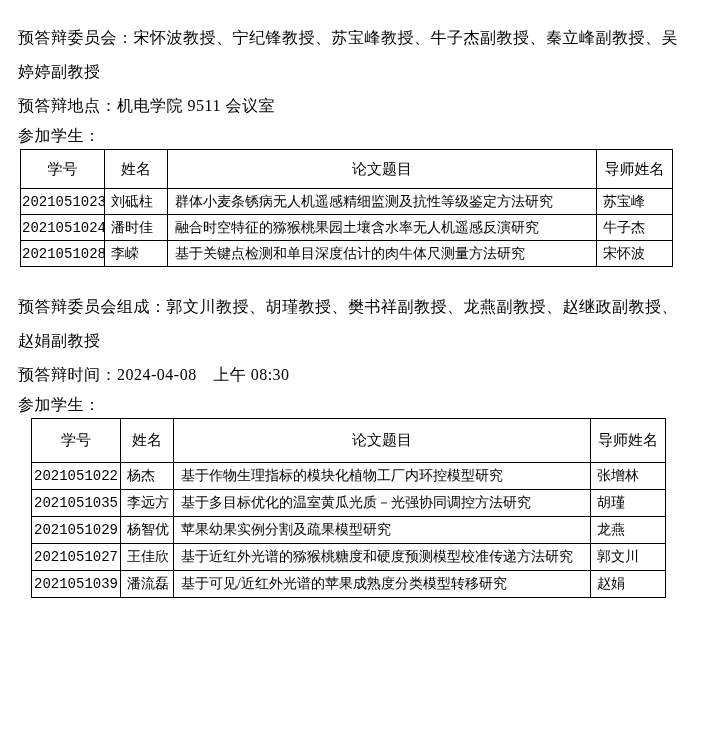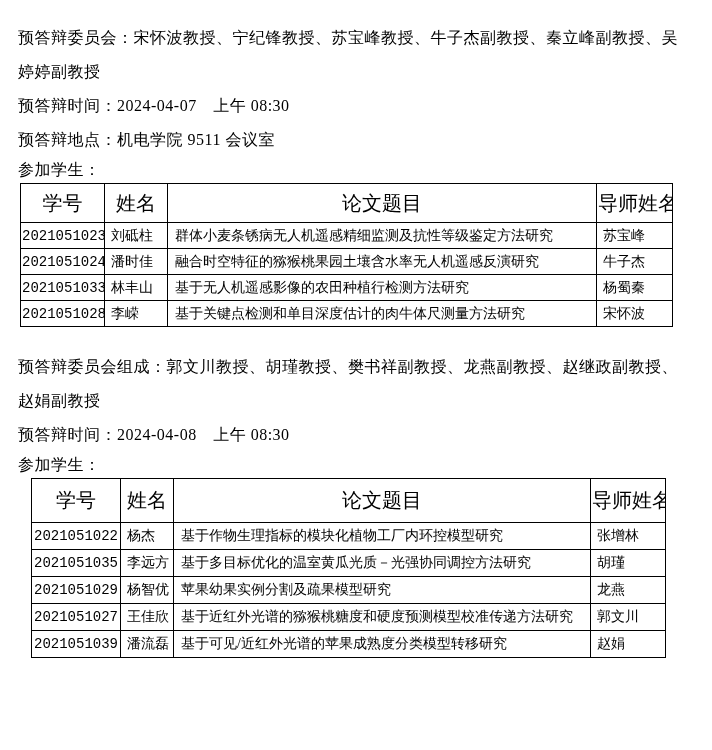--- a/index.html
+++ b/index.html
@@ -49,21 +49,21 @@
   }
   table.students-table th,
   table.students-table td {
     border: 1px solid #000000;
     overflow: hidden;
     white-space: nowrap;
     box-sizing: border-box;
   }
   table.students-table th {
     font-weight: normal;
-    font-size: 20px;
+    font-size: 15px;
     text-align: center;
     vertical-align: middle;
   }
   table.t1 th { height: 39px; }
   table.t2 th { height: 44px; }
   table.t1 td { height: 26px; }
   table.t2 td { height: 27px; }
   td.cell-id {
     text-align: center;
     font-family: Liberation Mono, monospace;
@@ -72,21 +72,20 @@
   td.cell-title { padding-left: 7px; }
   td.cell-advisor { padding-left: 6px; }
 </style>
 </head>
 <body>
 
 <div class="page">
 
   <div>
     <p class="para">预答辩委员会：宋怀波教授、宁纪锋教授、苏宝峰教授、牛子杰副教授、秦立峰副教授、吴婷婷副教授</p>
-    <p class="para">预答辩时间：2024-04-07　上午 08:30</p>
     <p class="para">预答辩地点：机电学院 9511 会议室</p>
     <p class="para students">参加学生：</p>
 
     <table class="students-table t1">
       <colgroup>
         <col style="width:84px">
           <col style="width:63px">
           <col style="width:429px">
           <col style="width:76px">
       </colgroup>
@@ -103,26 +102,20 @@
           <td class="cell-id">2021051023</td>
           <td class="cell-name">刘砥柱</td>
           <td class="cell-title">群体小麦条锈病无人机遥感精细监测及抗性等级鉴定方法研究</td>
           <td class="cell-advisor">苏宝峰</td>
         </tr>
         <tr>
           <td class="cell-id">2021051024</td>
           <td class="cell-name">潘时佳</td>
           <td class="cell-title">融合时空特征的猕猴桃果园土壤含水率无人机遥感反演研究</td>
           <td class="cell-advisor">牛子杰</td>
-        </tr>
-        <tr>
-          <td class="cell-id">2021051033</td>
-          <td class="cell-name">林丰山</td>
-          <td class="cell-title">基于无人机遥感影像的农田种植行检测方法研究</td>
-          <td class="cell-advisor">杨蜀秦</td>
         </tr>
         <tr>
           <td class="cell-id">2021051028</td>
           <td class="cell-name">李嵘</td>
           <td class="cell-title">基于关键点检测和单目深度估计的肉牛体尺测量方法研究</td>
           <td class="cell-advisor">宋怀波</td>
         </tr>
       </tbody>
     </table>
   </div>

